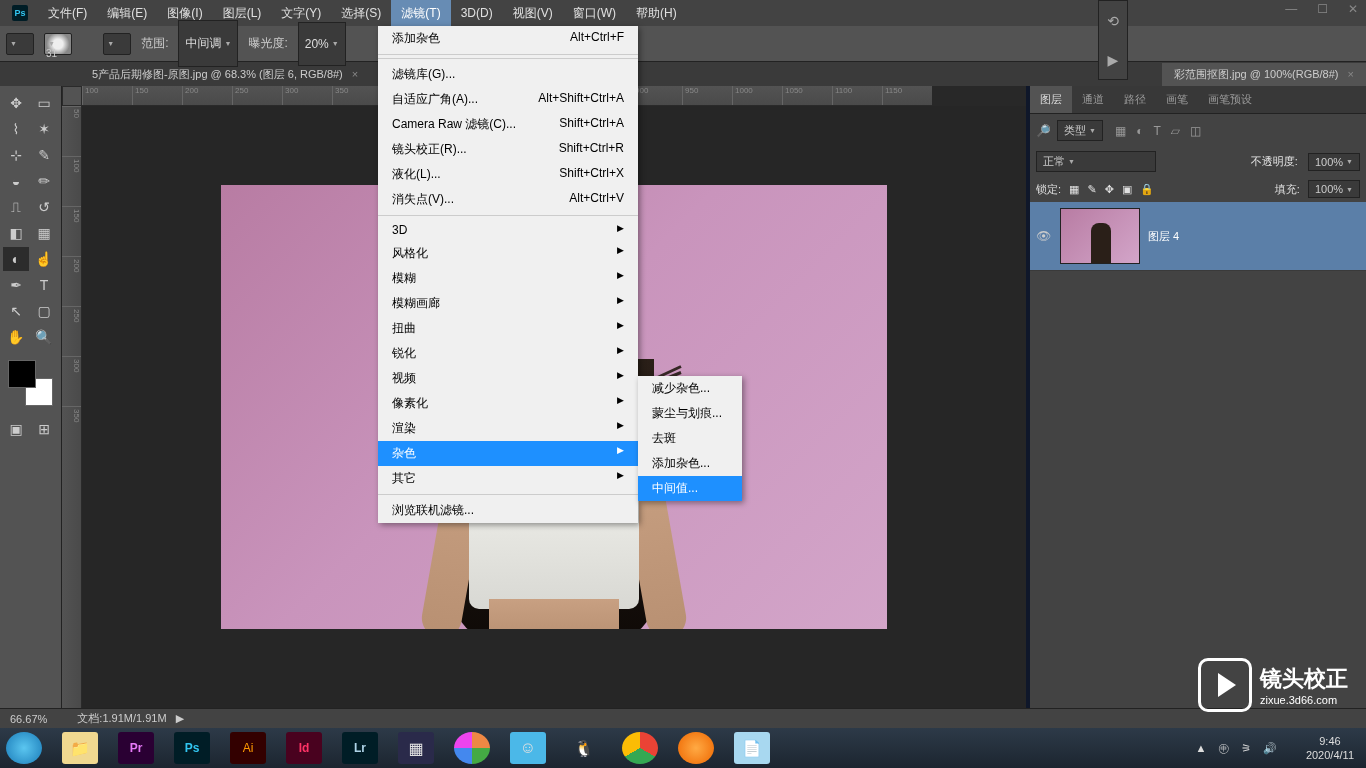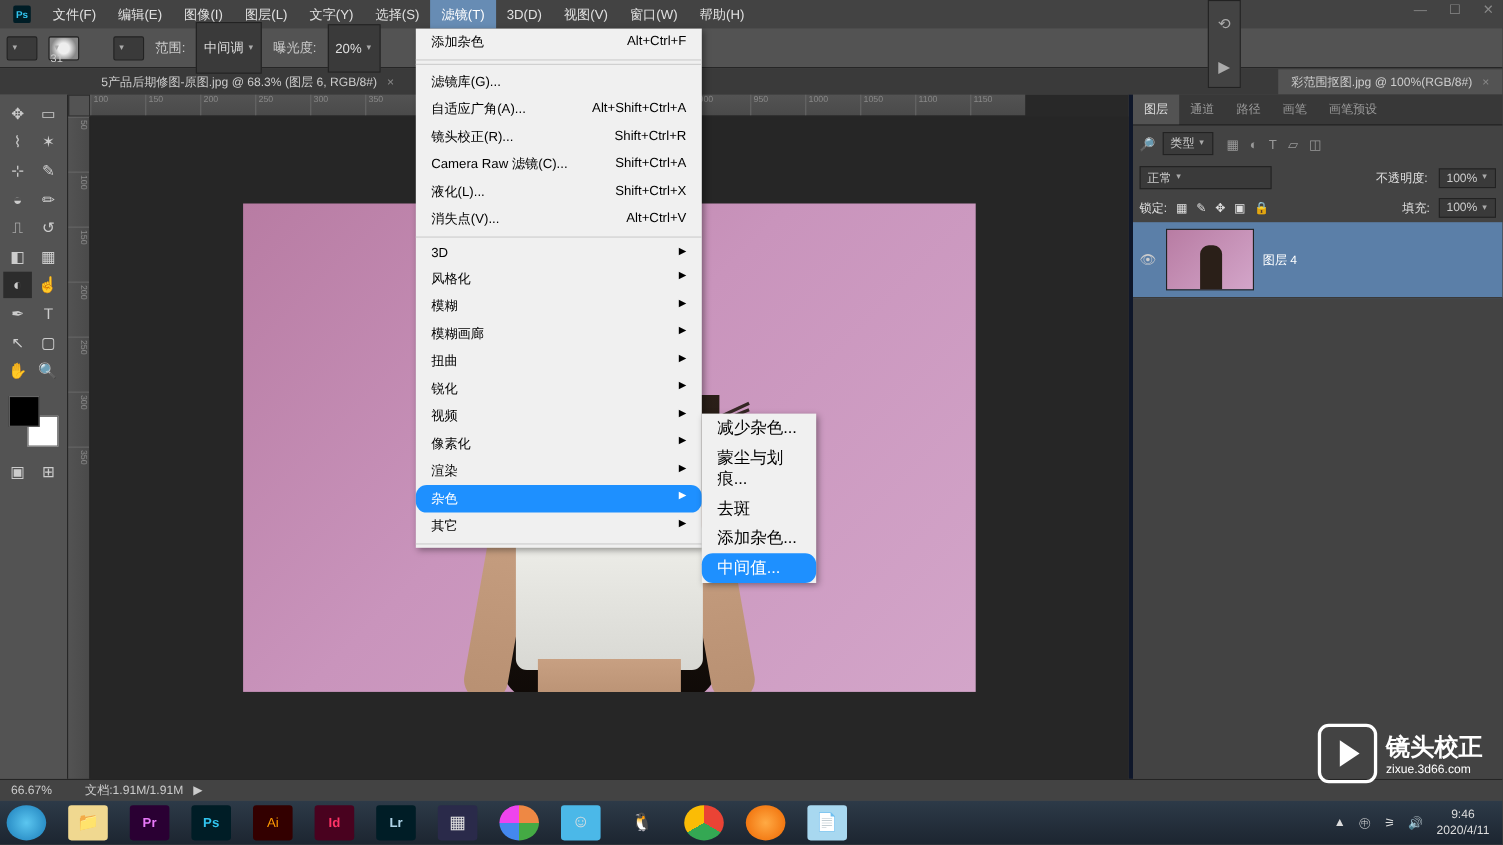--- a/index.html
+++ b/index.html
@@ -59,31 +59,31 @@
 .blend-row { display: flex; padding: 4px 6px; align-items: center; gap: 10px; font-size: 11px; }
 .lock-row { display: flex; padding: 4px 6px; align-items: center; gap: 8px; font-size: 11px; }
 .layer-item { display: flex; align-items: center; padding: 6px; gap: 8px; border-bottom: 1px solid #3a3a3a; }
 .layer-item.selected { background: #5b7fa8; }
 .layer-eye { width: 16px; color: #ccc; }
 .layer-thumb { width: 80px; height: 56px; background: linear-gradient(135deg,#b87ca3,#d3a5c9); border: 1px solid #222; position: relative; }
 .layer-thumb .mini-person { position: absolute; bottom: 0; left: 30px; width: 20px; height: 40px; background: #2a1f18; border-radius: 8px 8px 0 0; }
 .layer-name { font-size: 11px; color: #fff; }
 .dropdown { position: absolute; top: 26px; left: 378px; width: 260px; background: #f0f0f0; color: #000; box-shadow: 2px 2px 6px rgba(0,0,0,0.4); z-index: 100; font-size: 12px; }
 .dd-item { display: flex; justify-content: space-between; padding: 4px 14px; cursor: pointer; }
-.dd-item.highlighted { background: #1e90ff; color: #fff; border-radius: 10px; }
+.dd-item.highlighted { background: #1e90ff; color: #fff; }
 .dd-sep { border-top: 1px solid #ccc; margin: 3px 0; }
 .dd-item .arrow { font-size: 9px; }
-.submenu { position: absolute; top: 376px; left: 638px; width: 104px; background: #f0f0f0; color: #000; box-shadow: 2px 2px 6px rgba(0,0,0,0.4); z-index: 101; font-size: 15px; }
+.submenu { position: absolute; top: 376px; left: 638px; width: 104px; background: #f0f0f0; color: #000; box-shadow: 2px 2px 6px rgba(0,0,0,0.4); z-index: 101; font-size: 12px; }
 .red-arrow { position: absolute; z-index: 102; pointer-events: none; }
 .statusbar { height: 20px; background: #434343; border-top: 1px solid #222; display: flex; align-items: center; padding: 0 10px; font-size: 11px; color: #ccc; gap: 30px; }
 .taskbar { height: 40px; background: linear-gradient(#2d3a48,#1c2530); display: flex; align-items: center; padding: 0 6px; gap: 20px; }
 .task-icon { width: 36px; height: 32px; display: flex; align-items: center; justify-content: center; font-size: 16px; border-radius: 3px; }
 .task-icon.active { background: rgba(255,255,255,0.12); }
 .tray { margin-left: auto; display: flex; align-items: center; gap: 12px; font-size: 11px; color: #ddd; }
-.tray-time { text-align: center; line-height: 14px; padding-right: 6px; }
+.tray-time { text-align: center; line-height: 14px; padding-right: 6px; margin-left: 17px; }
 .watermark { position: absolute; right: 18px; bottom: 56px; z-index: 50; display: flex; align-items: center; gap: 8px; }
 .wm-play { width: 54px; height: 54px; border: 3px solid #fff; border-radius: 10px; display: flex; align-items: center; justify-content: center; }
 .wm-play::before { content: ""; border-left: 18px solid #fff; border-top: 12px solid transparent; border-bottom: 12px solid transparent; margin-left: 4px; }
 .wm-text { color: #fff; font-size: 22px; font-weight: bold; }
 .wm-sub { color: #fff; font-size: 11px; }
 .collapsed-panel { position: absolute; top: 0; right: 238px; width: 30px; height: 80px; background: #434343; border: 1px solid #222; display: flex; flex-direction: column; align-items: center; justify-content: space-around; color: #aaa; font-size: 14px; }
 </style>
 </head>
 <body>
 
@@ -285,28 +285,28 @@
     <div class="dd-sep"></div>
     <div class="dd-sep"></div>
     <div class="dd-item">
       <span>滤镜库(G)...</span>
     </div>
     <div class="dd-item">
       <span>自适应广角(A)...</span>
       <span>Alt+Shift+Ctrl+A</span>
     </div>
     <div class="dd-item">
+      <span>Camera Raw 滤镜(C)...</span>
+      <span>Shift+Ctrl+A</span>
+    </div>
+    <div class="dd-item">
       <span>镜头校正(R)...</span>
       <span>Shift+Ctrl+R</span>
     </div>
     <div class="dd-item">
-      <span>Camera Raw 滤镜(C)...</span>
-      <span>Shift+Ctrl+A</span>
-    </div>
-    <div class="dd-item">
       <span>液化(L)...</span>
       <span>Shift+Ctrl+X</span>
     </div>
     <div class="dd-item">
       <span>消失点(V)...</span>
       <span>Alt+Ctrl+V</span>
     </div>
     <div class="dd-sep"></div>
     <div class="dd-item">
       <span>3D</span>
@@ -346,20 +346,23 @@
     </div>
     <div class="dd-item highlighted">
       <span>杂色</span>
       <span class="arrow">▶</span>
     </div>
     <div class="dd-item">
       <span>其它</span>
       <span class="arrow">▶</span>
     </div>
     <div class="dd-sep"></div>
+    <div class="dd-item">
+      <span>浏览联机滤镜...</span>
+    </div>
   </div>
 
 <div class="submenu" id="noise-submenu">
     <div class="dd-item">减少杂色...</div>
     <div class="dd-item">蒙尘与划痕...</div>
     <div class="dd-item">去斑</div>
     <div class="dd-item">添加杂色...</div>
     <div class="dd-item highlighted">中间值...</div>
   </div>
 

